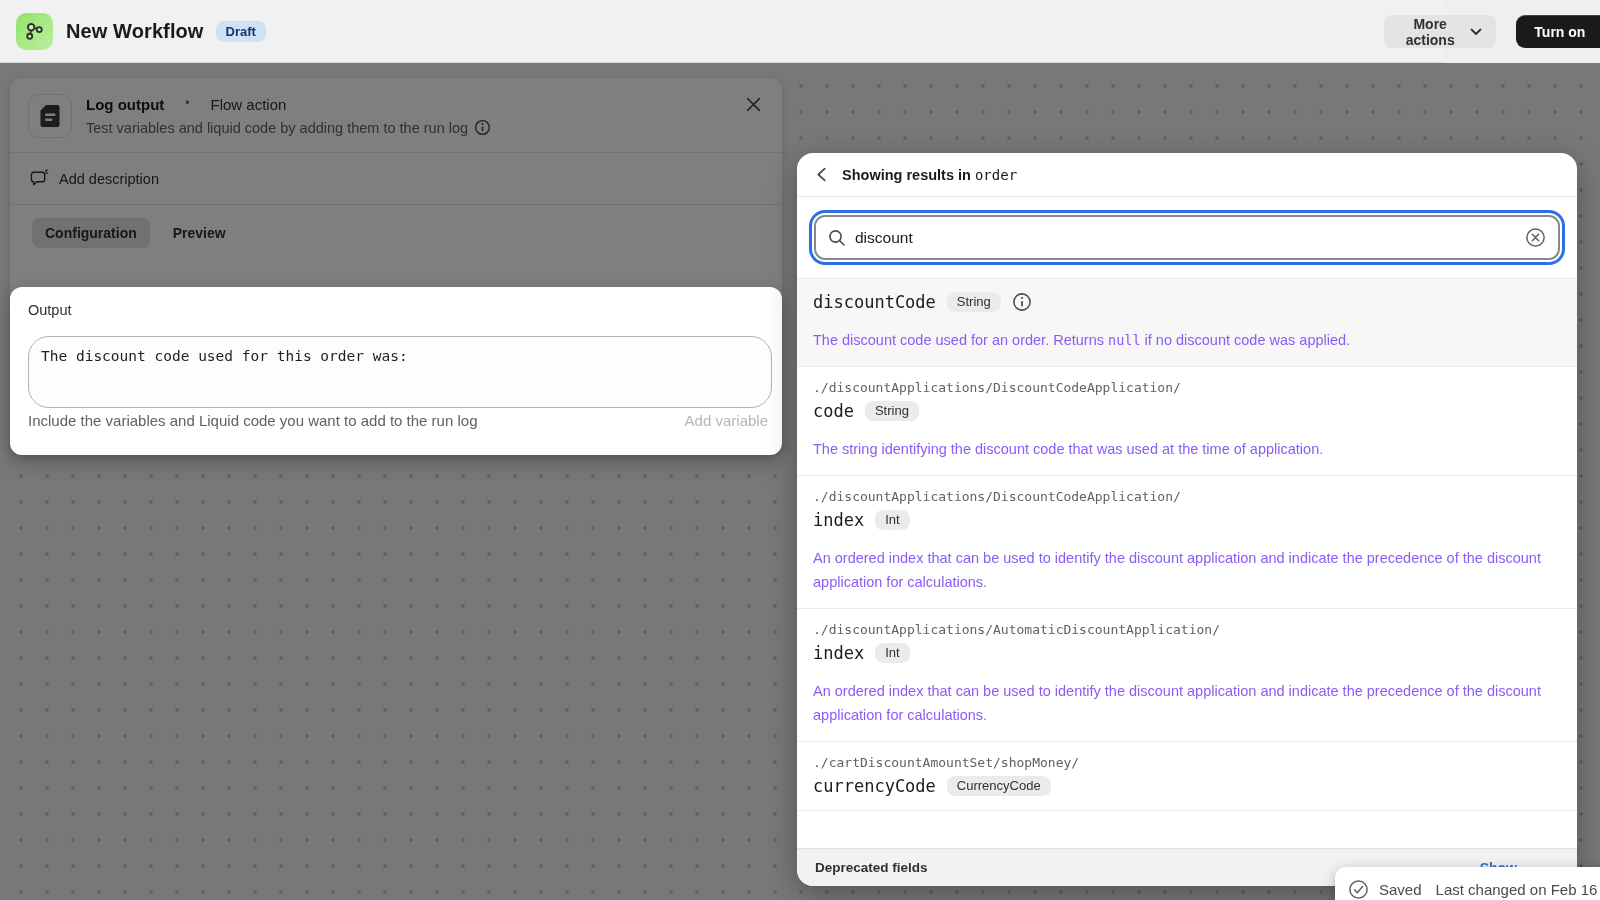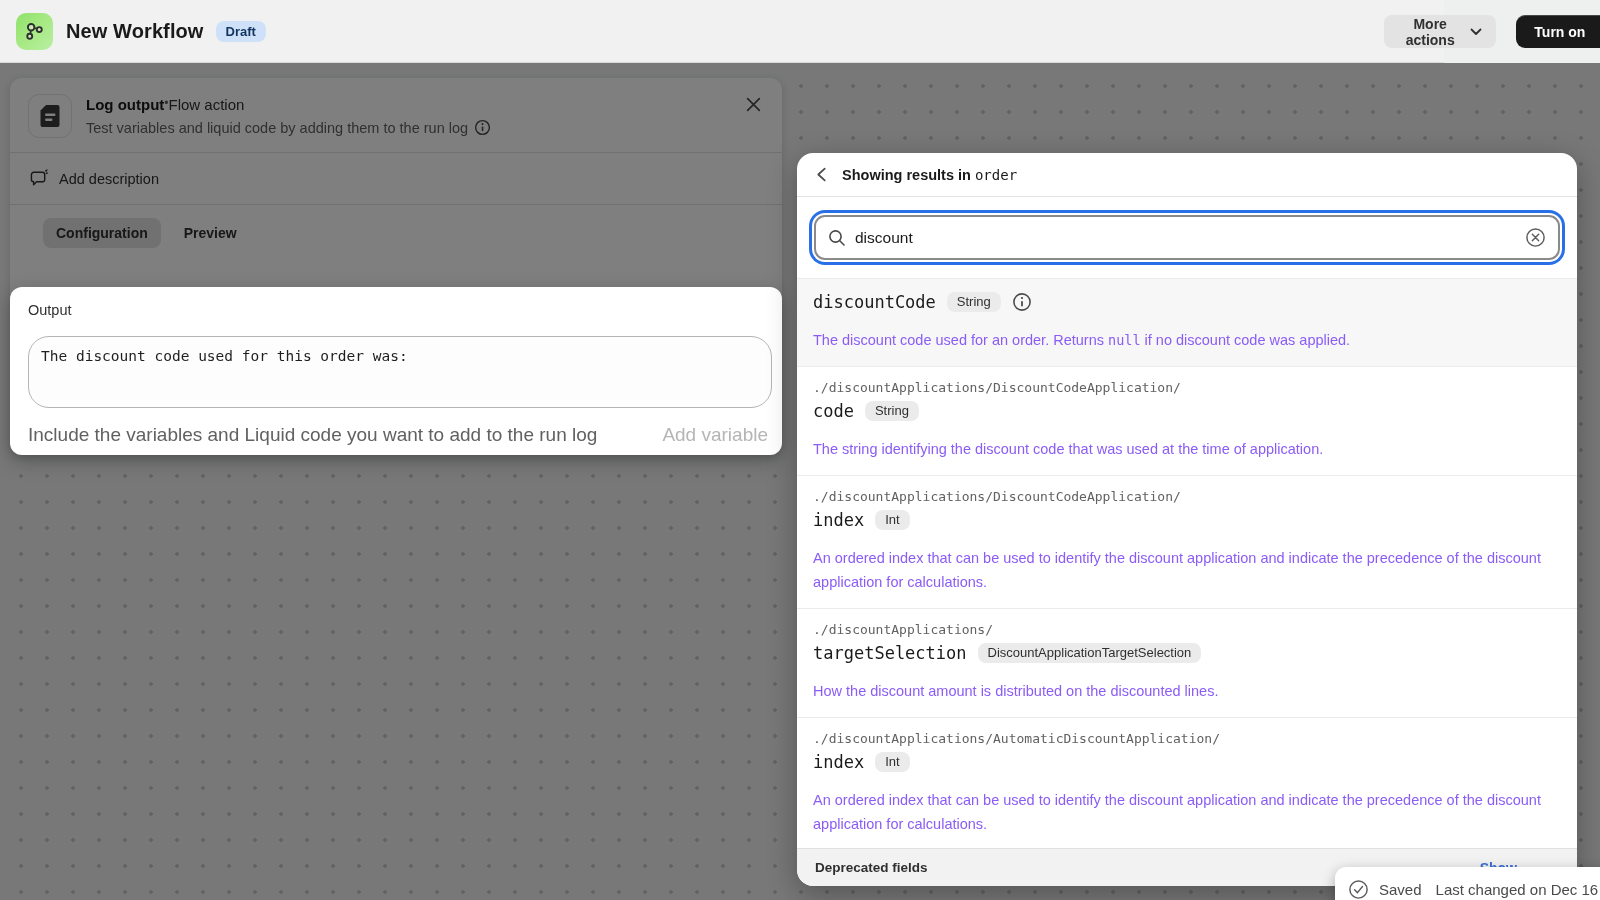--- a/index.html
+++ b/index.html
@@ -62,49 +62,49 @@
     position:absolute; left:10px; top:78px; width:772px; height:377px;
     background:#fff; border-radius:12px; z-index:1;
     box-shadow: 0 2px 8px rgba(0,0,0,.15);
   }
   .card-header { display:flex; padding:16px 18px 14px 18px; position:relative; }
   .icon-box {
     width:44px; height:44px; border-radius:11px; border:1px solid #e3e3e3;
     display:flex; align-items:center; justify-content:center; margin-right:14px;
     flex-shrink:0;
   }
-  .card-title-row { display:flex; align-items:flex-start; gap:0; font-size:15px; padding-top:2px; }
+  .card-title-row { display:flex; align-items:flex-start; gap:21px; font-size:15px; padding-top:2px; }
   .card-title { font-weight:700; color:#1a1a1a; }
   .card-dot { color:#616161; font-size:12px; }
   .card-subtitle { color:#303030; }
   .card-desc { margin-top:6px; font-size:14.5px; color:#616161; display:flex; align-items:center; gap:6px; }
   .close-x { position:absolute; right:20px; top:18px; cursor:pointer; }
   .divider { height:1px; background:#e3e3e3; }
   .add-desc-row {
     display:flex; align-items:center; gap:10px; padding:16px 20px;
     font-size:14.5px; color:#303030; cursor:pointer;
   }
-  .tabs-row { display:flex; align-items:center; gap:10px; padding:13px 22px;margin-left:11px; }
+  .tabs-row { display:flex; align-items:center; gap:10px; padding:13px 22px; }
   .tab { font-size:14px; font-weight:600; color:#303030; padding:7px 13px; border-radius:8px; cursor:pointer; }
   .tab.active { background:#e3e3e3; }
 
   
   .output-pop {
     position:absolute; left:10px; top:287px; width:772px; height:168px;
     background:#fff; border-radius:12px; z-index:20; padding:15px 14px 12px 18px;
     box-shadow: 0 6px 20px rgba(0,0,0,.25);
   }
   .output-label { font-size:14.5px; color:#303030; }
   .output-textarea {
     margin-top:18px; width:744px; height:72px; resize:none;
     border:1px solid #b5b5b5; border-radius:21px; padding:9px 12px;
     font-family:"DejaVu Sans Mono", monospace; font-size:14.5px; color:#1f1f1f;
     line-height:21px; background:#fdfdfd; outline:none;
   }
-  .output-helper-row { display:flex; justify-content:space-between; margin-top:12px; font-size:19px; }
+  .output-helper-row { display:flex; justify-content:space-between; margin-top:0; font-size:15px; }
   .output-helper { color:#616161; }
   .add-variable { color:#b5b5b5; cursor:pointer; }
 
   
   .results-panel {
     position:absolute; left:797px; top:153px; width:780px; height:733px;
     background:#fff; border-radius:16px; z-index:20; overflow:hidden;
     box-shadow: 0 8px 30px rgba(0,0,0,.3);
   }
   .panel-header {
@@ -283,28 +283,20 @@
       </div>
       <div class="result-row">
         <div class="result-path">./discountApplications/DiscountCodeApplication/</div>
         <div class="result-name-row">
           <span class="result-name">index</span>
           <span class="type-badge">Int</span>
         </div>
         <div class="result-desc">An ordered index that can be used to identify the discount application and indicate the precedence of the discount application for calculations.</div>
       </div>
       <div class="result-row">
-        <div class="result-path">./discountApplications/</div>
-        <div class="result-name-row">
-          <span class="result-name">targetSelection</span>
-          <span class="type-badge">DiscountApplicationTargetSelection</span>
-        </div>
-        <div class="result-desc">How the discount amount is distributed on the discounted lines.</div>
-      </div>
-      <div class="result-row">
         <div class="result-path">./discountApplications/AutomaticDiscountApplication/</div>
         <div class="result-name-row">
           <span class="result-name">index</span>
           <span class="type-badge">Int</span>
         </div>
         <div class="result-desc">An ordered index that can be used to identify the discount application and indicate the precedence of the discount application for calculations.</div>
       </div>
       <div class="result-row">
         <div class="result-path">./cartDiscountAmountSet/shopMoney/</div>
         <div class="result-name-row">
@@ -344,14 +336,14 @@
 </div>
 
 <div class="toast">
   <span>
     <svg width="21" height="21" viewBox="0 0 20 20">
         <circle cx="10" cy="10" r="8.2" fill="none" stroke="#5c5c5c" stroke-width="1.4"></circle>
         <path d="M6.3 10.3 L9 13 L13.8 7.2" fill="none" stroke="#5c5c5c" stroke-width="1.4" stroke-linecap="round" stroke-linejoin="round"></path>
       </svg>
   </span>
   <span class="saved">Saved</span>
-  <span class="detail">Last changed on Dec 16</span>
+  <span class="detail">Last changed on Feb 16</span>
 </div>
 
 </body></html>

